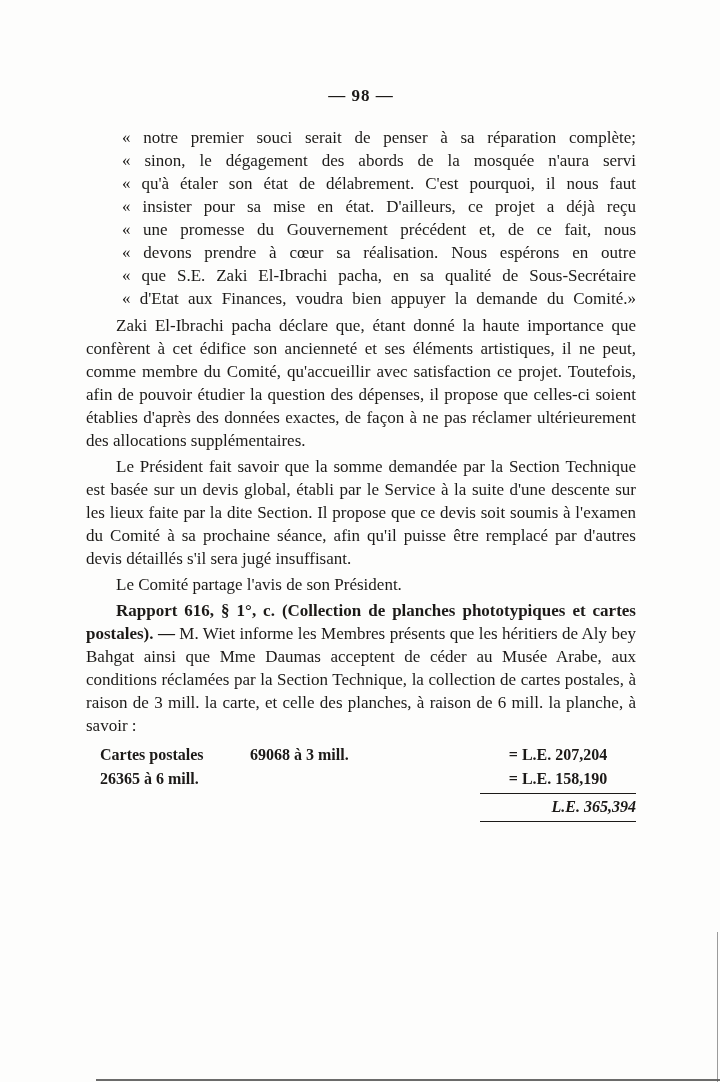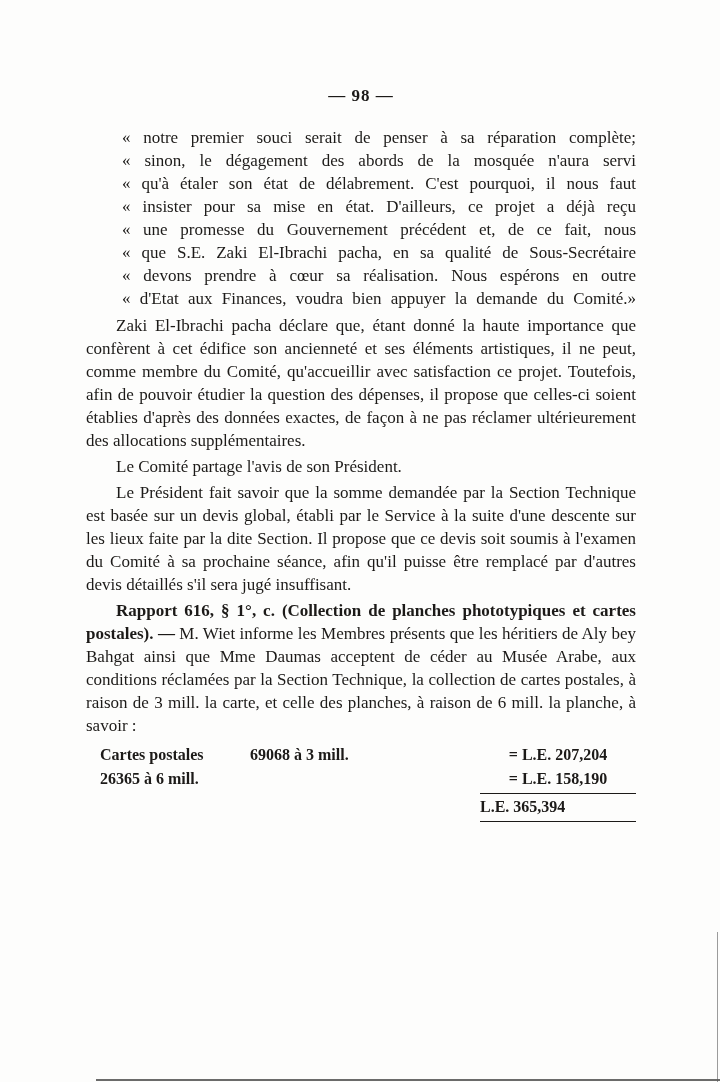--- a/index.html
+++ b/index.html
@@ -52,24 +52,25 @@
   .acct-c2{width:180px;}
   .acct-c3{
     margin-left:auto;
     width:156px;
     text-align:center;
   }
   .acct-total-row{display:flex;margin-top:2px;}
   .acct-total-cell{
     margin-left:auto;
     width:156px;
-    text-align:left;
+    text-align:right;
     border-top:1.5px solid #1c1a18;
     border-bottom:1.5px solid #1c1a18;
     padding:1px 0 2px 0;
+    font-style:italic;
   }
   .artifact-bottom{
     position:absolute;
     left:96px;right:0;bottom:1px;
     height:2px;background:#3a3a3a;opacity:.75;
   }
   .artifact-right{
     position:absolute;
     right:2px;bottom:0;height:150px;width:1.5px;
     background:#5a5a5a;opacity:.6;
@@ -81,30 +82,30 @@
 <div class="page">
 
   <div class="page-number">— 98 —</div>
 
   <div class="quote-block">
     <div class="quote-line">« notre premier souci serait de penser à sa réparation complète;</div>
     <div class="quote-line">« sinon, le dégagement des abords de la mosquée n'aura servi</div>
     <div class="quote-line">« qu'à étaler son état de délabrement. C'est pourquoi, il nous faut</div>
     <div class="quote-line">« insister pour sa mise en état. D'ailleurs, ce projet a déjà reçu</div>
     <div class="quote-line">« une promesse du Gouvernement précédent et, de ce fait, nous</div>
+    <div class="quote-line">« devons prendre à cœur sa réalisation. Nous espérons en outre</div>
     <div class="quote-line">« que S.E. Zaki El-Ibrachi pacha, en sa qualité de Sous-Secrétaire</div>
-    <div class="quote-line">« devons prendre à cœur sa réalisation. Nous espérons en outre</div>
     <div class="quote-line">« d'Etat aux Finances, voudra bien appuyer la demande du Comité.»</div>
   </div>
 
   <p class="para">Zaki El-Ibrachi pacha déclare que, étant donné la haute importance que confèrent à cet édifice son ancienneté et ses éléments artistiques, il ne peut, comme membre du Comité, qu'accueillir avec satisfaction ce projet. Toutefois, afin de pouvoir étudier la question des dépenses, il propose que celles-ci soient établies d'après des données exactes, de façon à ne pas réclamer ultérieurement des allocations supplémentaires.</p>
 
+  <p class="para">Le Président fait savoir que la somme demandée par la Section Technique est basée sur un devis global, établi par le Service à la suite d'une descente sur les lieux faite par la dite Section. Il propose que ce devis soit soumis à l'examen du Comité à sa prochaine séance, afin qu'il puisse être remplacé par d'autres devis détaillés s'il sera jugé insuffisant.</p>
+
   <p class="para">Le Comité partage l'avis de son Président.</p>
-
-  <p class="para">Le Président fait savoir que la somme demandée par la Section Technique est basée sur un devis global, établi par le Service à la suite d'une descente sur les lieux faite par la dite Section. Il propose que ce devis soit soumis à l'examen du Comité à sa prochaine séance, afin qu'il puisse être remplacé par d'autres devis détaillés s'il sera jugé insuffisant.</p>
 
   <p class="para"><span class="bold">Rapport 616, § 1°, c. (Collection de planches phototypiques et cartes postales). — </span><span>M. Wiet informe les Membres présents que les héritiers de Aly bey Bahgat ainsi que Mme Daumas acceptent de céder au Musée Arabe, aux conditions réclamées par la Section Technique, la collection de cartes postales, à raison de 3 mill. la carte, et celle des planches, à raison de 6 mill. la planche, à savoir :</span></p>
 
   <div class="acct-table">
     <div class="acct-row">
       <span class="acct-c1">Cartes postales</span>
       <span class="acct-c2">69068 à 3 mill.</span>
       <span class="acct-c3">= L.E. 207,204</span>
     </div>
     <div class="acct-row">

